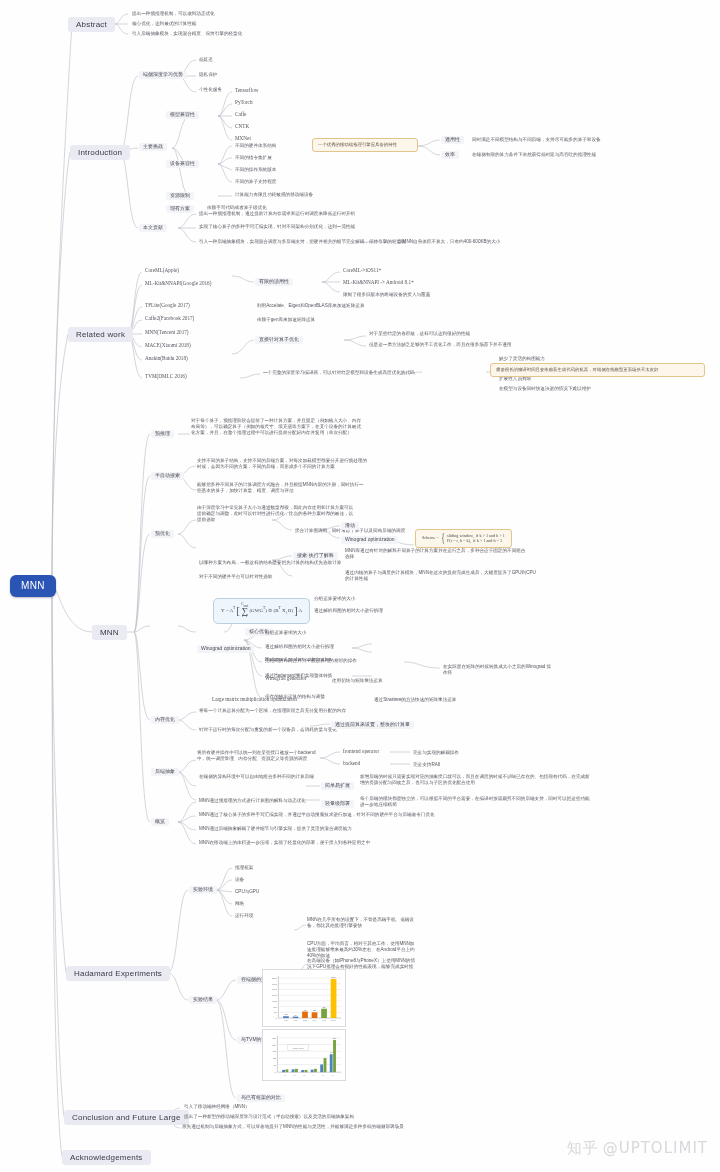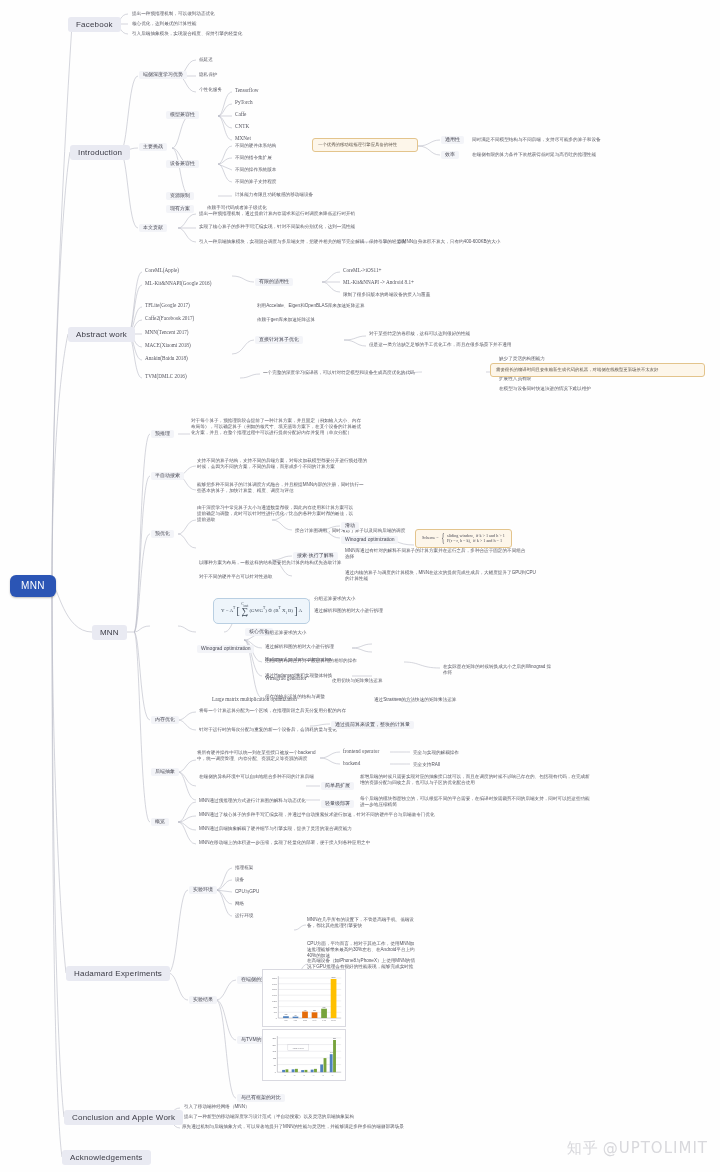--- a/index.html
+++ b/index.html
@@ -213,21 +213,21 @@
       <path d="M294 980 C 300 980, 300 964, 308 964"></path>
       <path d="M294 930 C 300 930, 300 925, 306 925"></path>
 
       <path d="M156 1117 L 166 1117"></path>
       <path d="M166 1117 C 172 1117, 172 1108, 180 1108 M166 1117 L 180 1117 M166 1117 C 172 1117, 172 1128, 180 1128"></path>
     </g>
   </svg>
 
   <div class="node root" style="left:10px; top:575px;">MNN</div>
 
-  <div class="node lvl1" style="left:68px; top:17px;">Facebook</div>
+  <div class="node lvl1" style="left:68px; top:17px;">Abstract</div>
   <div class="node leaf" style="left:130px; top:11px;">提出一种预推理机制，可以做到动态优化</div>
   <div class="node leaf" style="left:130px; top:21px;">核心优化，达到最优的计算性能</div>
   <div class="node leaf" style="left:130px; top:31px;">引入后端抽象模块，实现混合精度、保持引擎的轻量化</div>
 
   <div class="node lvl1" style="left:70px; top:145px;">Introduction</div>
 
   <div class="node lvl2" style="left:139px; top:71px;">端侧深度学习优势</div>
   <div class="node leaf" style="left:197px; top:57px;">低延迟</div>
   <div class="node leaf" style="left:197px; top:72px;">隐私保护</div>
   <div class="node leaf" style="left:197px; top:87px;">个性化服务</div>
@@ -258,21 +258,21 @@
   <div class="node leaf" style="left:197px; top:224px;">实现了核心算子的多种手写汇编实现，针对不同架构分别优化，达到一流性能</div>
   <div class="node leaf" style="left:197px; top:239px;">引入一种后端抽象模块，实现混合调度与多后端支持，把硬件相关的细节完全解耦，保持引擎的轻量化</div>
   <div class="node leaf" style="left:396px; top:239px;">仅MNN自身体积不算大，只有约400-600KB的大小</div>
 
   <div class="node callout" style="left:312px; top:138px; width:106px;">一个优秀的移动端推理引擎应具备的特性</div>
   <div class="node lvl2" style="left:441px; top:136px;">通用性</div>
   <div class="node leaf" style="left:470px; top:137px;">同时满足不同模型结构与不同后端，支持尽可能多的算子和设备</div>
   <div class="node lvl2" style="left:441px; top:151px;">效率</div>
   <div class="node leaf" style="left:470px; top:152px;">在端侧有限的算力条件下依然获得低时延与高吞吐的推理性能</div>
 
-  <div class="node lvl1" style="left:68px; top:327px;">Abstract work</div>
+  <div class="node lvl1" style="left:68px; top:327px;">Related work</div>
   <div class="node leaf-en" style="left:143px; top:268px;">CoreML(Apple)</div>
   <div class="node leaf-en" style="left:143px; top:281px;">ML-Kit&amp;NNAPI(Google 2016)</div>
   <div class="node leaf-en" style="left:143px; top:303px;">TFLite(Google 2017)</div>
   <div class="node leaf-en" style="left:143px; top:316px;">Caffe2(Facebook 2017)</div>
   <div class="node leaf-en" style="left:143px; top:330px;">MNN(Tencent 2017)</div>
   <div class="node leaf-en" style="left:143px; top:343px;">MACE(Xiaomi 2018)</div>
   <div class="node leaf-en" style="left:143px; top:356px;">Anakin(Baidu 2018)</div>
   <div class="node leaf-en" style="left:143px; top:374px;">TVM(DMLC 2016)</div>
 
   <div class="node lvl2" style="left:255px; top:278px;">有限的适用性</div>
@@ -492,21 +492,21 @@
         <text x="21" y="45.5">v1</text>
           <text x="31" y="45.5">v2</text>
         <text x="41" y="45.5">v3</text>
           <text x="51" y="45.5">v4</text>
         <text x="61" y="45.5">v5</text>
           <text x="71" y="45.5">v6</text>
       </g>
     </svg>
   </div>
 
-  <div class="node lvl1" style="left:64px; top:1110px;">Conclusion and Apple Work</div>
+  <div class="node lvl1" style="left:64px; top:1110px;">Conclusion and Future Large</div>
   <div class="node leaf" style="left:182px; top:1104px;">引入了移动端神经网络（MNN）</div>
   <div class="node leaf" style="left:182px; top:1114px;">提出了一种新型的移动端深度学习设计范式（半自动搜索）以及灵活的后端抽象架构</div>
   <div class="node leaf-wide" style="left:182px; top:1124px; width:300px;">原先通过机制与后端抽象方式，可以显著地提升了MNN的性能与灵活性，并能够满足多种多样的端侧部署场景</div>
 
   <div class="node lvl1" style="left:62px; top:1150px;">Acknowledgements</div>
 
   <div class="watermark">
     <span class="wm-zhihu">知乎</span><span>@UPTOLIMIT</span>
   </div>
 

